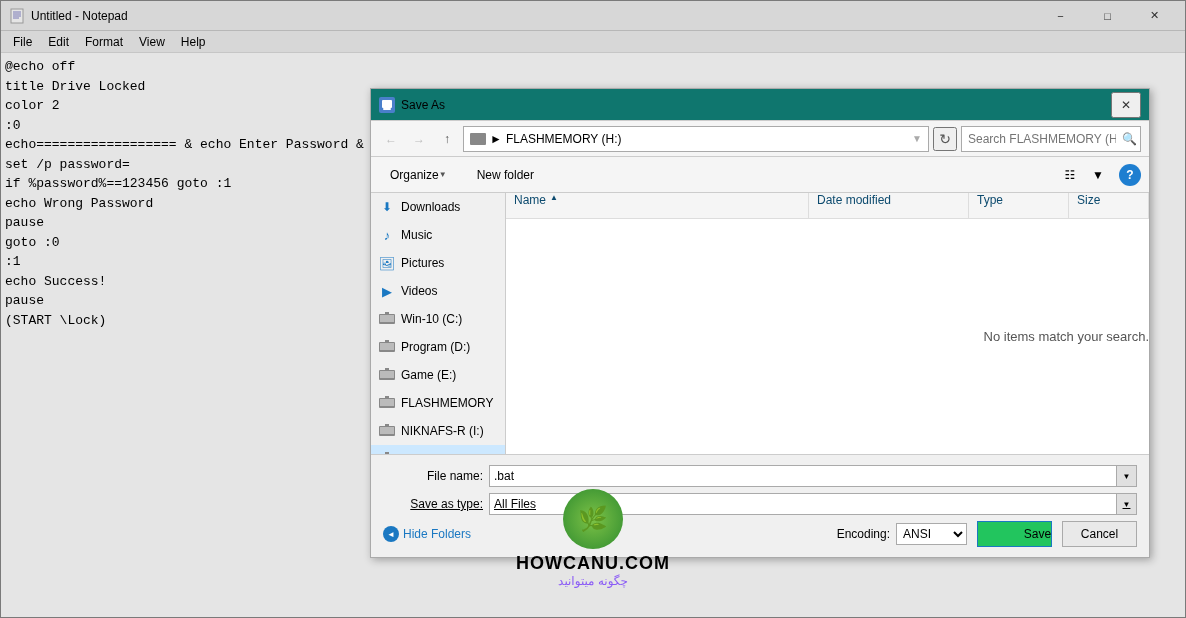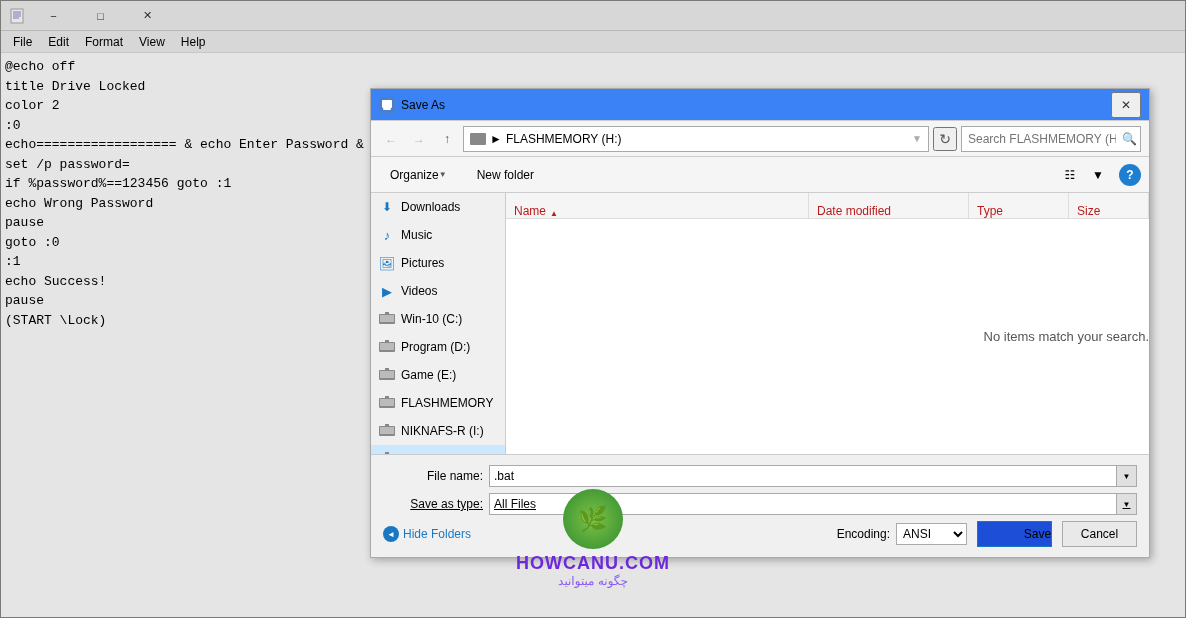--- a/index.html
+++ b/index.html
@@ -118,21 +118,21 @@
       height: 470px;
       background: #f0f0f0;
       border: 1px solid #aaa;
       box-shadow: 2px 2px 8px rgba(0,0,0,0.3);
       display: flex;
       flex-direction: column;
     }
 
     .dialog-titlebar {
       height: 32px;
-      background: #3b82f6;
+      background: #0f766e;
       display: flex;
       align-items: center;
       padding: 0 8px;
       border-bottom: 1px solid #ccc;
       flex-shrink: 0;
     }
 
     .dialog-title-icon {
       width: 16px; height: 16px;
       margin-right: 6px;
@@ -332,24 +332,24 @@
       height: 26px;
       background: #f5f5f5;
       border-bottom: 1px solid #ddd;
       display: flex;
       align-items: center;
     }
 
     .col-header {
       height: 100%;
       display: flex;
-      align-items: flex-end;
+      align-items: flex-start;
       padding: 0 8px;
       font-size: 12px;
-      color: #b91c1c;
+      color: #0c4a6e;
       border-right: 1px solid #ddd;
       cursor: pointer;
     }
     .col-name { flex: 1; }
     .col-date { width: 160px; }
     .col-type { width: 100px; }
     .col-size { width: 80px; }
     .col-sort-arrow { margin-left: 4px; font-size: 8px; }
 
     .filelist-body {
@@ -412,21 +412,21 @@
     .action-btn {
       width: 75px;
       height: 26px;
       border: 1px solid #aaa;
       background: #e9e9e9;
       font-size: 12px;
       cursor: pointer;
       display: flex; align-items: center; justify-content: center;
     }
     .action-btn.primary {
-      background: #1d4ed8;
+      background: #22c55e;
       border-color: #1a78c2;
       padding-left: 46px;
     }
 
     
     .dialog-bottom-row {
       display: flex;
       align-items: center;
       justify-content: space-between;
       margin-top: 6px;
@@ -487,21 +487,21 @@
       background: radial-gradient(circle, #7dc247, #2e8b2e);
       border-radius: 50%;
       display: flex; align-items: center; justify-content: center;
       margin: 0 auto 4px;
       font-size: 24px;
     }
 
     .watermark-text {
       font-size: 18px;
       font-weight: bold;
-      color: #6d28d9;
+      color: #000000;
       letter-spacing: 1px;
     }
 
     .watermark-subtext {
       font-size: 12px;
       color: #8b5cf6;
       direction: rtl;
     }
   </style>
 </head>
@@ -512,20 +512,21 @@
   <div class="notepad-titlebar">
     <div class="notepad-title-icon">
       <svg width="16" height="16" viewBox="0 0 16 16">
         <rect x="2" y="1" width="12" height="14" fill="#fff" stroke="#aaa" stroke-width="1"></rect>
         <line x1="4" y1="4" x2="12" y2="4" stroke="#88c" stroke-width="1"></line>
         <line x1="4" y1="6" x2="12" y2="6" stroke="#88c" stroke-width="1"></line>
         <line x1="4" y1="8" x2="12" y2="8" stroke="#88c" stroke-width="1"></line>
         <line x1="4" y1="10" x2="10" y2="10" stroke="#88c" stroke-width="1"></line>
       </svg>
     </div>
+    <span class="notepad-title-text">Untitled - Notepad</span>
     <div class="notepad-win-controls">
       <button class="win-btn">−</button>
       <button class="win-btn">□</button>
       <button class="win-btn close">✕</button>
     </div>
   </div>
 
   <div class="notepad-menubar">
     <span class="menu-item">File</span>
     <span class="menu-item">Edit</span>

